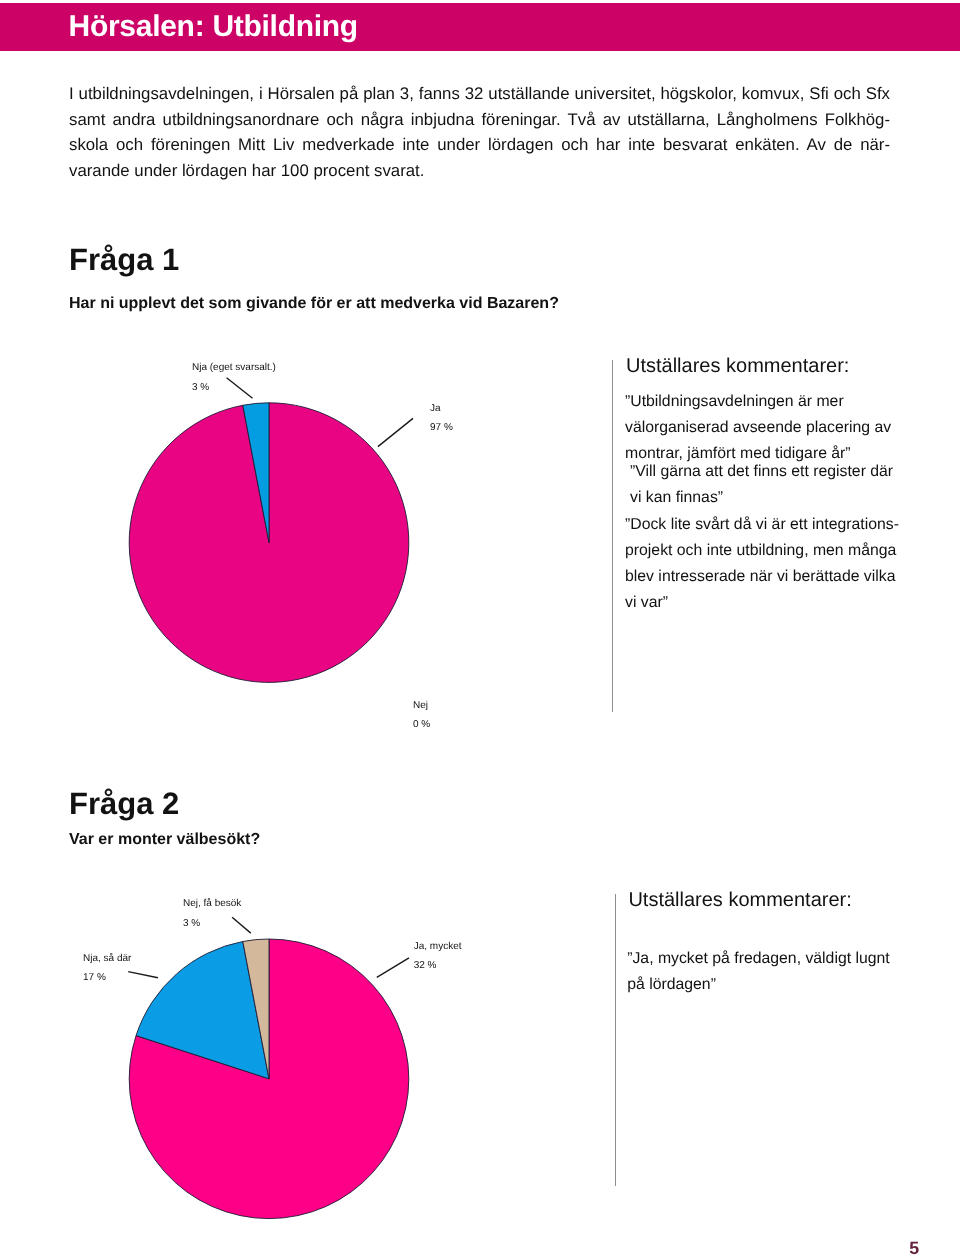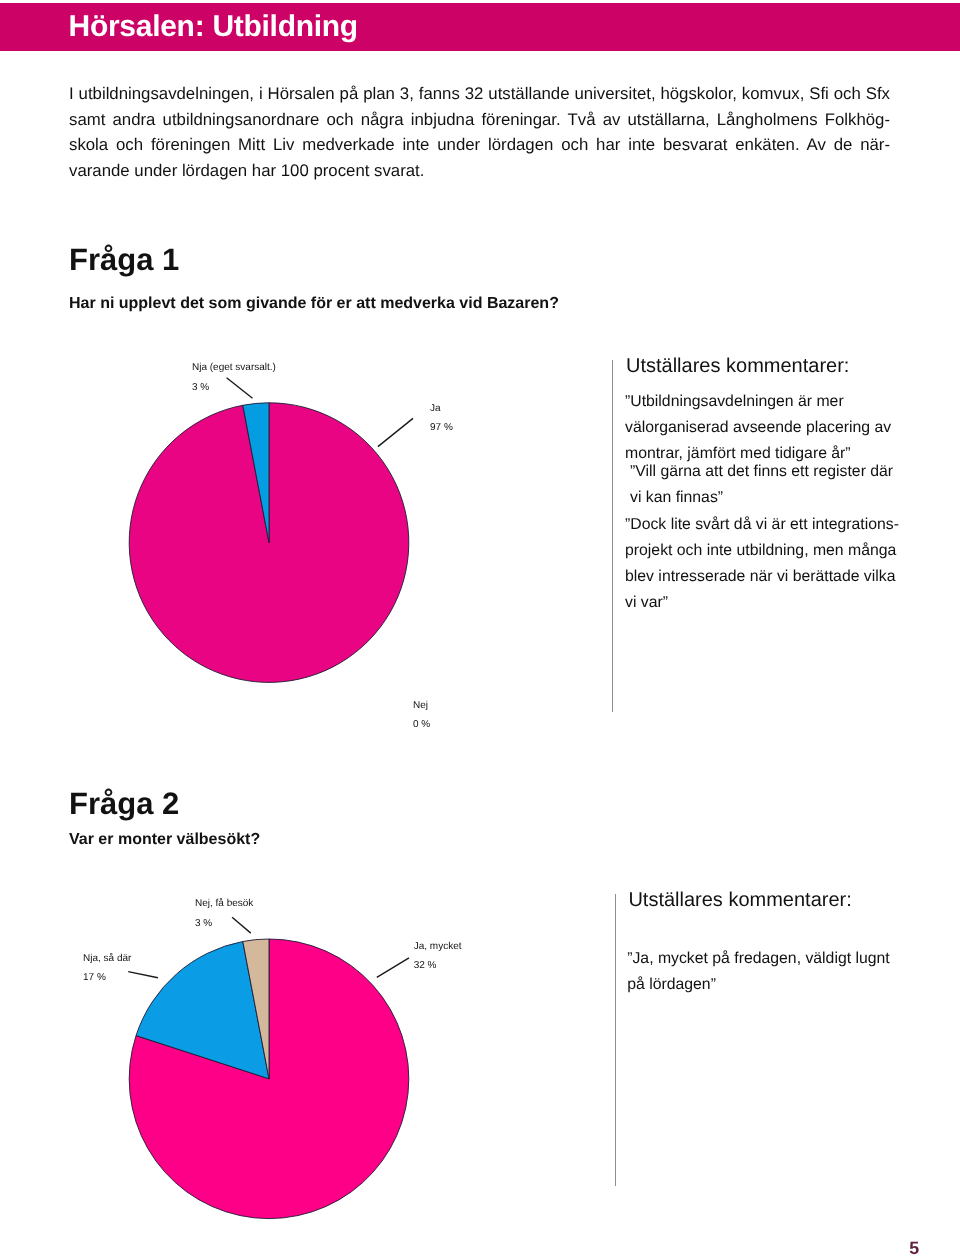--- a/index.html
+++ b/index.html
@@ -75,21 +75,21 @@
 
 <svg class="abs" id="chart2" width="500" height="330" style="left:20px;top:900px;" viewBox="0 0 500 330">
     <path d="M 249 178.8 L 249 39 A 139.8 139.8 0 1 1 116.04229902193751 135.59942418638238 Z" fill="#fe0088" stroke="#1d1b33" stroke-width="0.9" stroke-linejoin="round"></path>
     <path d="M 249 178.8 L 116.04229902193751 135.59942418638238 A 139.8 139.8 0 0 1 222.8040922209157 41.47624234812932 Z" fill="#0a9ce5" stroke="#1d1b33" stroke-width="0.9" stroke-linejoin="round"></path>
     <path d="M 249 178.8 L 222.8040922209157 41.47624234812932 A 139.8 139.8 0 0 1 248.99999999999997 39 Z" fill="#d3b89c" stroke="#1d1b33" stroke-width="0.9" stroke-linejoin="round"></path>
     <line x1="212.1" y1="17.3" x2="230.8" y2="33.1" stroke="#1a1a1a" stroke-width="1.4"></line>
     <line x1="108.2" y1="71.6" x2="137.9" y2="77.7" stroke="#1a1a1a" stroke-width="1.4"></line>
     <line x1="356.8" y1="77.4" x2="389" y2="57.8" stroke="#1a1a1a" stroke-width="1.4"></line>
   </svg>
 
-<div class="abs pielab" style="left:195px;top:894.1px;">
+<div class="abs pielab" style="left:183px;top:894.1px;">
   <div>Nej, få besök</div>
   <div>3 %</div>
 </div>
 <div class="abs pielab" style="left:83px;top:949px;">
   <div>Nja, så där</div>
   <div>17 %</div>
 </div>
 <div class="abs pielab" style="left:413.7px;top:936.6px;">
   <div>Ja, mycket</div>
   <div>32 %</div>

